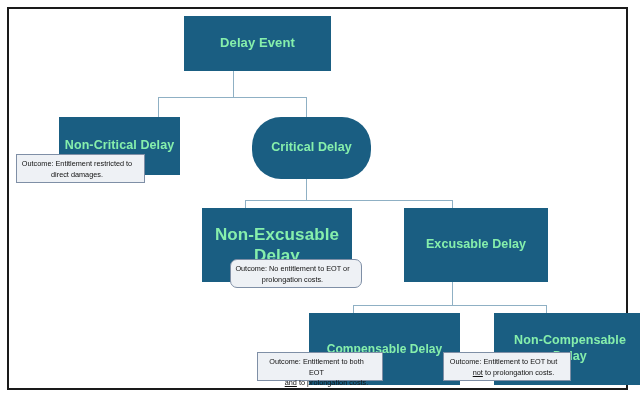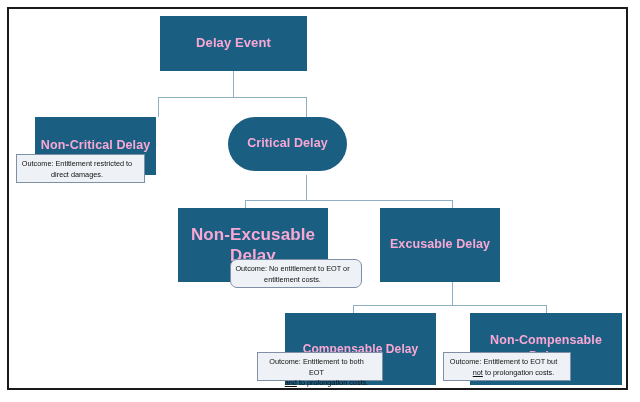--- a/index.html
+++ b/index.html
@@ -25,30 +25,31 @@
     width: 621px;
     height: 383px;
     border: 2px solid #1a1a1a;
     box-sizing: border-box;
     background: #ffffff;
   }
   
   .node {
     position: absolute;
     background: #1a5e82;
-    color: #f9a8d4;
+    color: #86efac;
     display: flex;
     align-items: center;
     justify-content: center;
     text-align: center;
     font-weight: bold;
     letter-spacing: 0.1px;
     box-sizing: border-box;
     line-height: 1.25;
     z-index: 3;
+    margin-left: 24px;
   }
   
   .ln {
     position: absolute;
     background: #8fb0c4;
     z-index: 2;
   }
   .ln.v { width: 1px; }
   .ln.h { height: 1px; }
 
@@ -95,38 +96,38 @@
     <div class="ln h" style="left:344px; top:296px; width:193px;"></div>
 
     <div class="ln v" style="left:344px; top:296px; height:8px;"></div>
 
     <div class="ln v" style="left:537px; top:296px; height:8px;"></div>
 
     <div class="node" style="left:151px; top:7px; width:147px; height:55px; font-size:13px;">Delay Event</div>
 
     <div class="node" style="left:26px; top:108px; width:121px; height:58px; font-size:12.5px;">Non-Critical Delay</div>
 
-    <div class="node" style="left:219px; top:108px; width:119px; height:54px; font-size:12.5px;border-radius:29px;">Critical Delay</div>
+    <div class="node" style="left:219px; top:108px; width:119px; height:62px; font-size:12.5px;border-radius:29px;">Critical Delay</div>
 
     <div class="node" style="left:169px; top:199px; width:150px; height:74px; font-size:17px;">Non-Excusable Delay</div>
 
-    <div class="node" style="left:371px; top:199px; width:120px; height:74px; font-size:12.5px;">Excusable Delay</div>
+    <div class="node" style="left:371px; top:199px; width:144px; height:74px; font-size:12.5px;">Excusable Delay</div>
 
     <div class="node" style="left:276px; top:304px; width:151px; height:72px; font-size:12px;">Compensable Delay</div>
 
     <div class="node" style="left:461px; top:304px; width:152px; height:72px; font-size:12.5px; padding:0 6px;">Non-Compensable Delay</div>
 
     <div class="note" style="left:7px; top:145px; width:129px; height:29px;">
       <span>Outcome: Entitlement restricted to</span><br>
       <span>direct damages.</span>
     </div>
 
     <div class="note" style="left:221px; top:250px; width:132px; height:29px;border-radius:7px;">
       <span>Outcome: No entitlement to EOT or</span><br>
-      <span>entitlement costs.</span>
+      <span>prolongation costs.</span>
     </div>
 
     <div class="note" style="left:248px; top:343px; width:126px; height:29px;">
       <span>Outcome: Entitlement to both EOT</span><br>
       <span></span><u>and</u><span> to prolongation costs.</span>
     </div>
 
     <div class="note" style="left:434px; top:343px; width:128px; height:29px;">
       <span>Outcome: Entitlement to EOT but</span><br>
       <span></span><u>not</u><span> to prolongation costs.</span>

